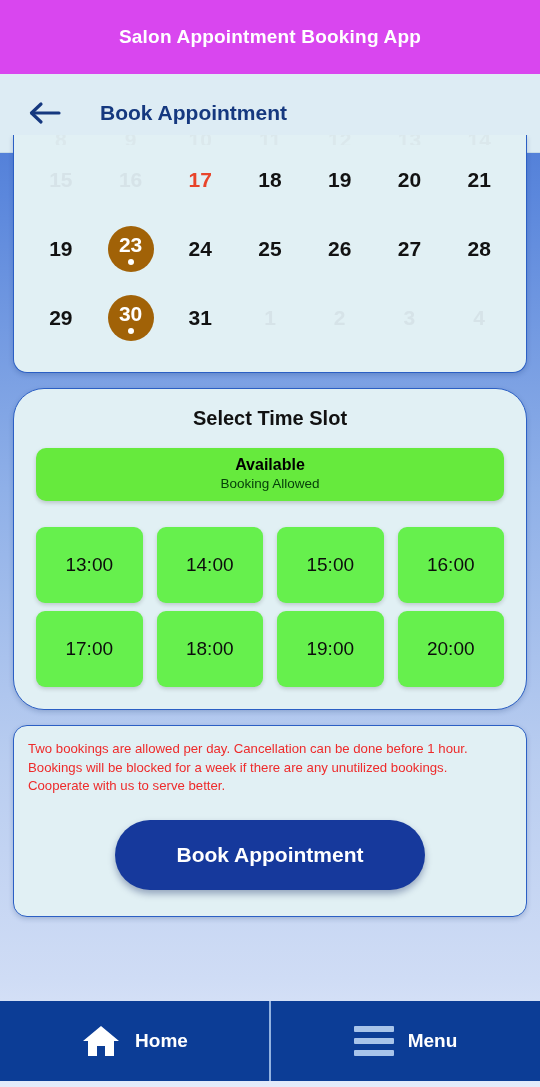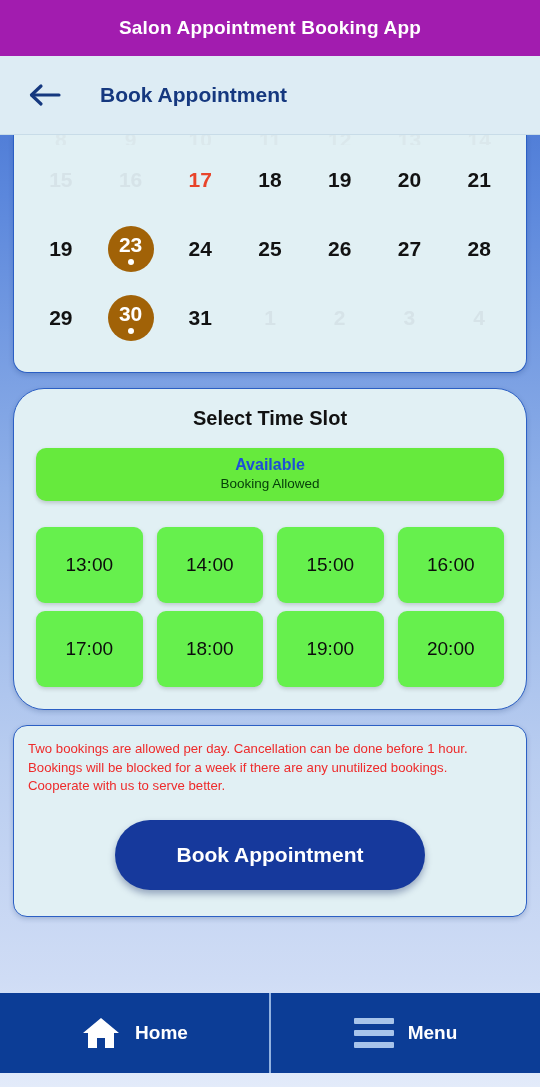--- a/index.html
+++ b/index.html
@@ -8,22 +8,22 @@
     font-family: "Liberation Sans", sans-serif;
     overflow: hidden;
   }
   body {
     background: linear-gradient(to bottom, #3d6cce 0%, #5b87dc 18%, #8fb0e8 45%, #b9cdf0 70%, #cfdcf5 90%, #e3ebfa 100%);
     position: relative;
   }
 
   
   .appbar {
-    height: 56px;
-    background: #a21caf;
+    height: 74px;
+    background: #d946ef;
     display: flex; align-items: center; justify-content: center;
   }
   .appbar-title {
     color: #ffffff; font-size: 19px; font-weight: bold; letter-spacing: .2px;
   }
 
   
   .subbar {
     height: 79px;
     background: #ddecf4;
@@ -104,21 +104,21 @@
     border-radius: 10px;
     padding: 8px 4px 10px 4px;
     text-align: center;
     box-shadow: 0 2px 4px rgba(0,0,0,.18);
   }
   .legend-chip.booked { background: #f5a201; }
   .legend-chip.available { background: #66ea3d; }
   .legend-chip .lg-title {
     font-size: 16px; font-weight: bold; color: #fdf6e6; display: block; margin-bottom: 2px;
   }
-  .legend-chip.available .lg-title { color: #1d4ed8; text-align: center; }
+  .legend-chip.available .lg-title { color: #000000; text-align: center; }
   .legend-chip .lg-sub { font-size: 13.5px; color: #2a1a00; display: block; }
   .legend-chip.available .lg-sub { color: #06400a; }
 
   .slot-grid {
     display: grid;
     grid-template-columns: repeat(4, 1fr);
     gap: 8px 14px;
     margin-top: 26px;
     padding: 0 8px;
   }
@@ -150,21 +150,21 @@
     border: none;
     border-radius: 36px;
     font-size: 21px; font-weight: bold;
     font-family: "Liberation Sans", sans-serif;
     box-shadow: 0 4px 7px rgba(10,30,90,.35);
     cursor: pointer;
   }
 
   
   .bottomnav {
-    position: absolute; left: 0; right: 0; bottom: 14px;
+    position: absolute; left: 0; right: 0; bottom: 6px;
     height: 80px;
     background: #0c3d96;
     display: flex;
   }
   .nav-item {
     flex: 1;
     display: flex; align-items: center; justify-content: center; gap: 14px;
     cursor: pointer;
   }
   .nav-item + .nav-item { border-left: 2px solid #93b2e0; }

